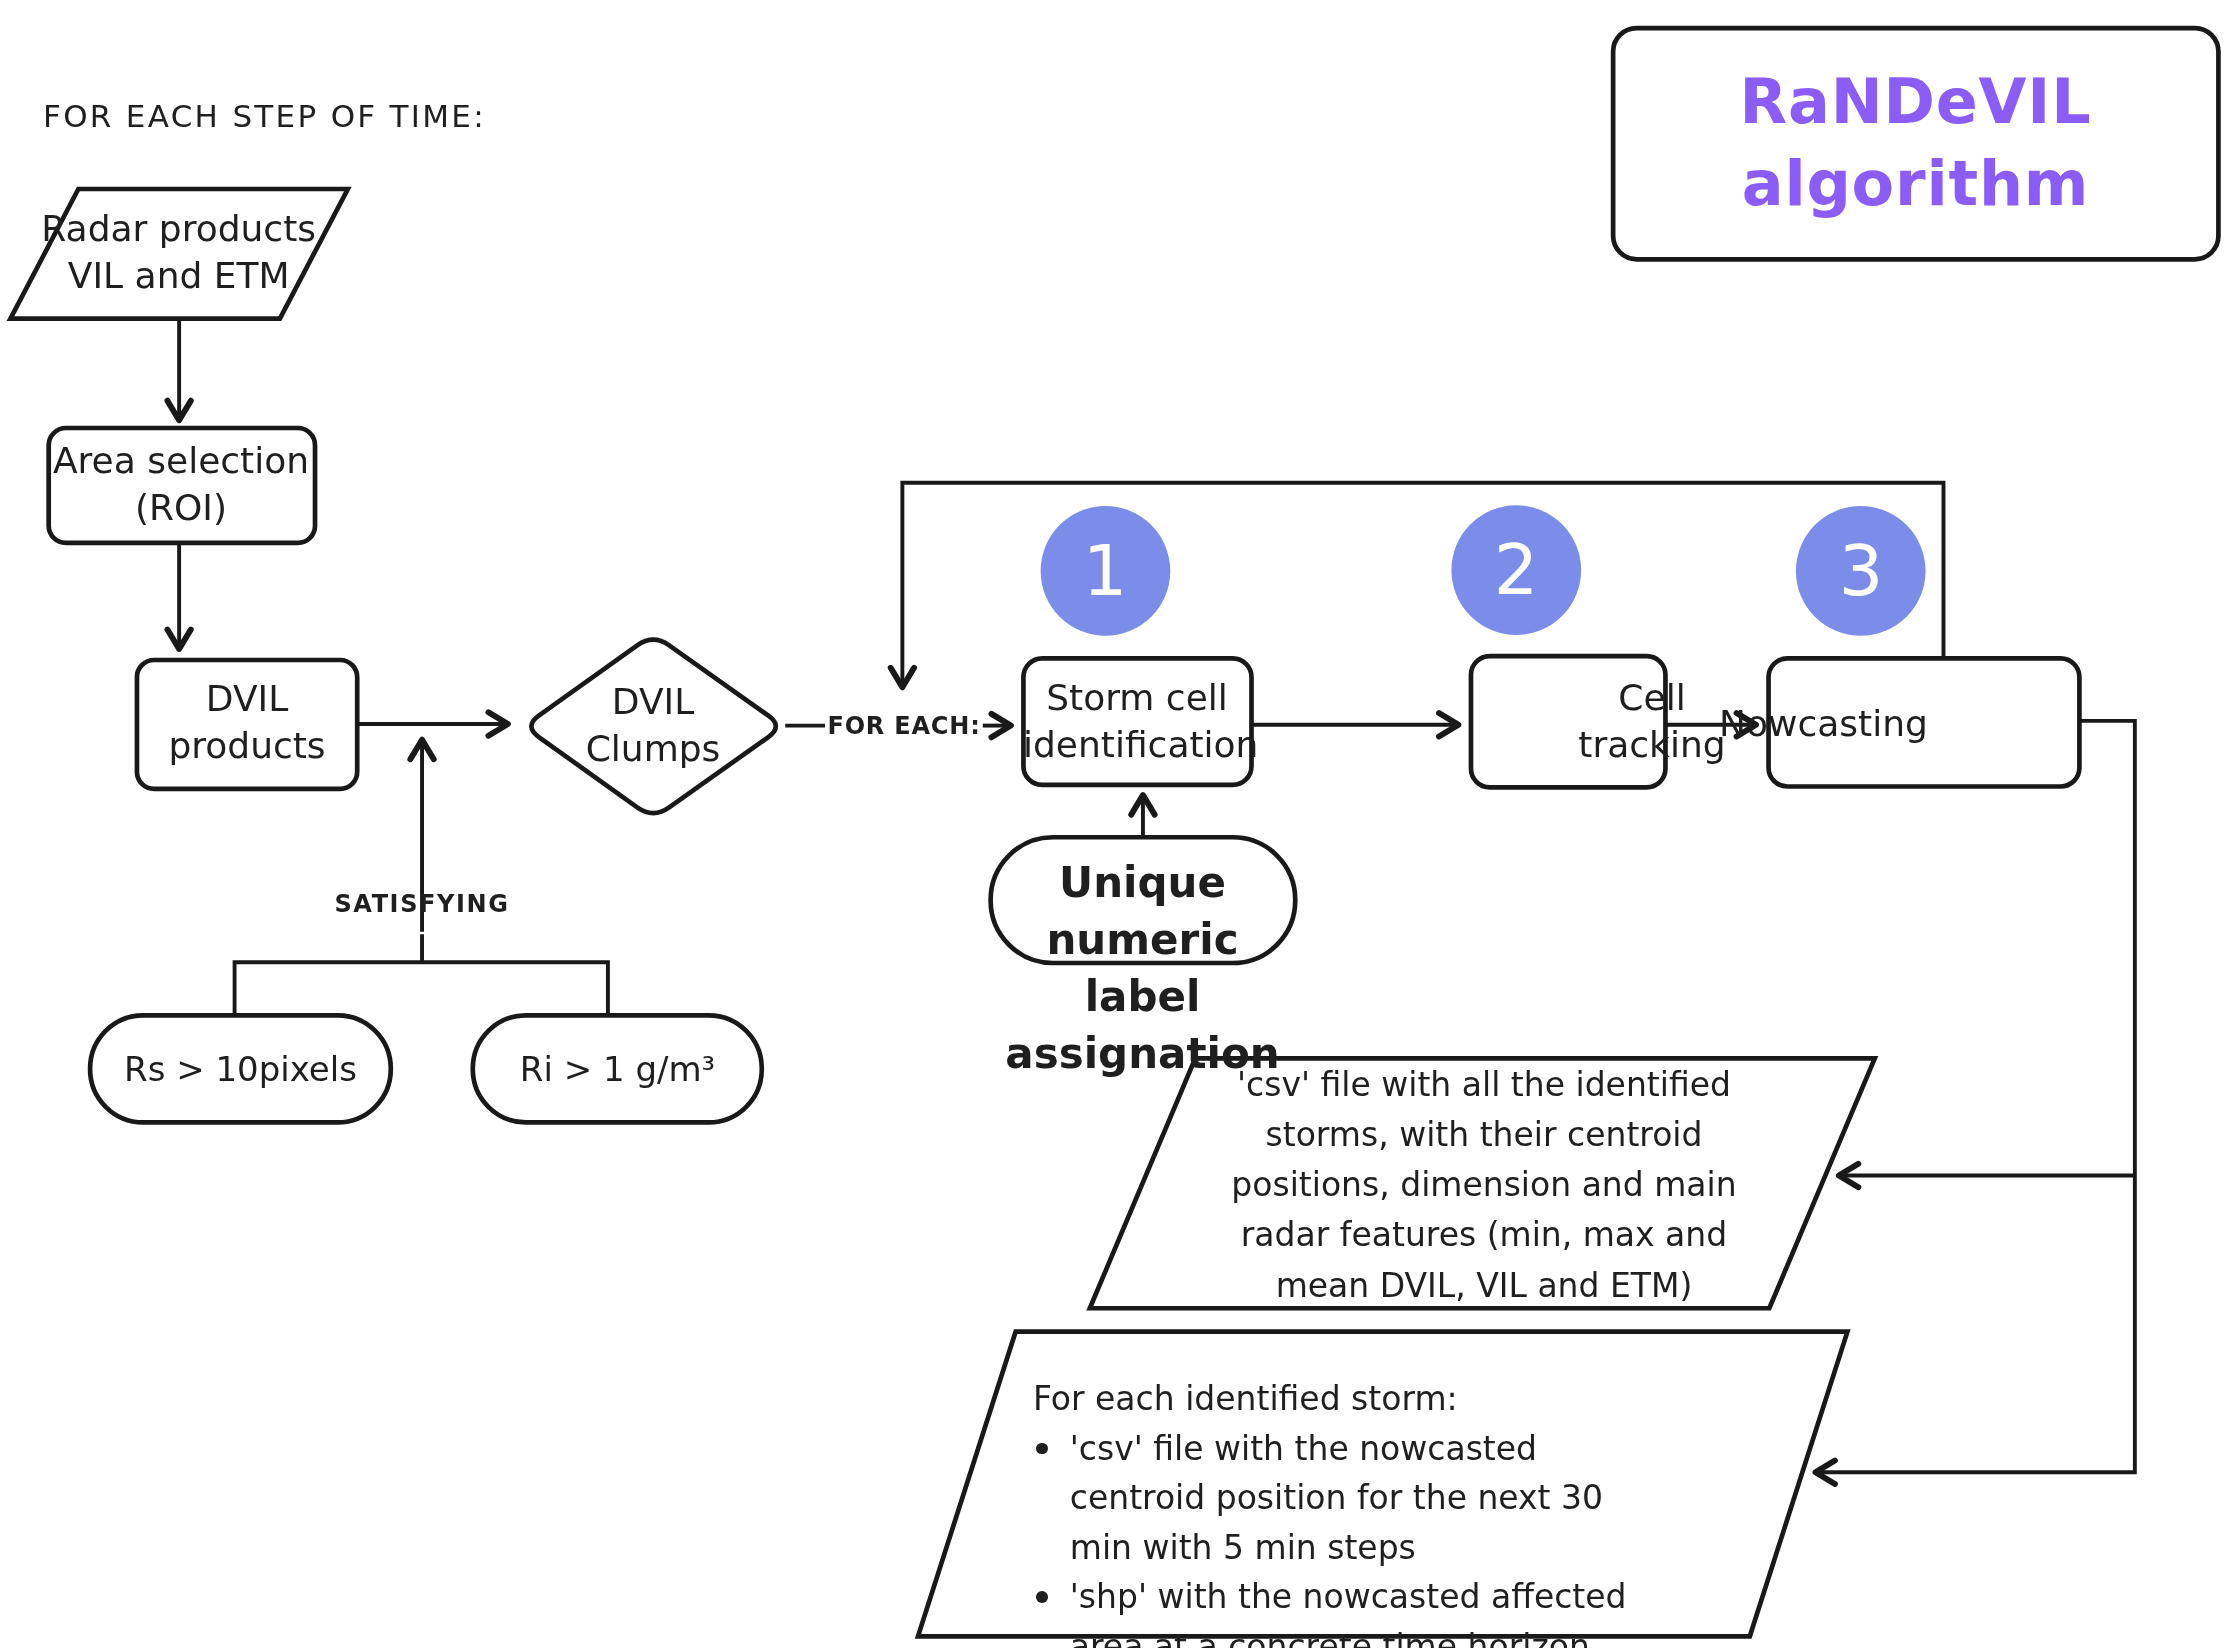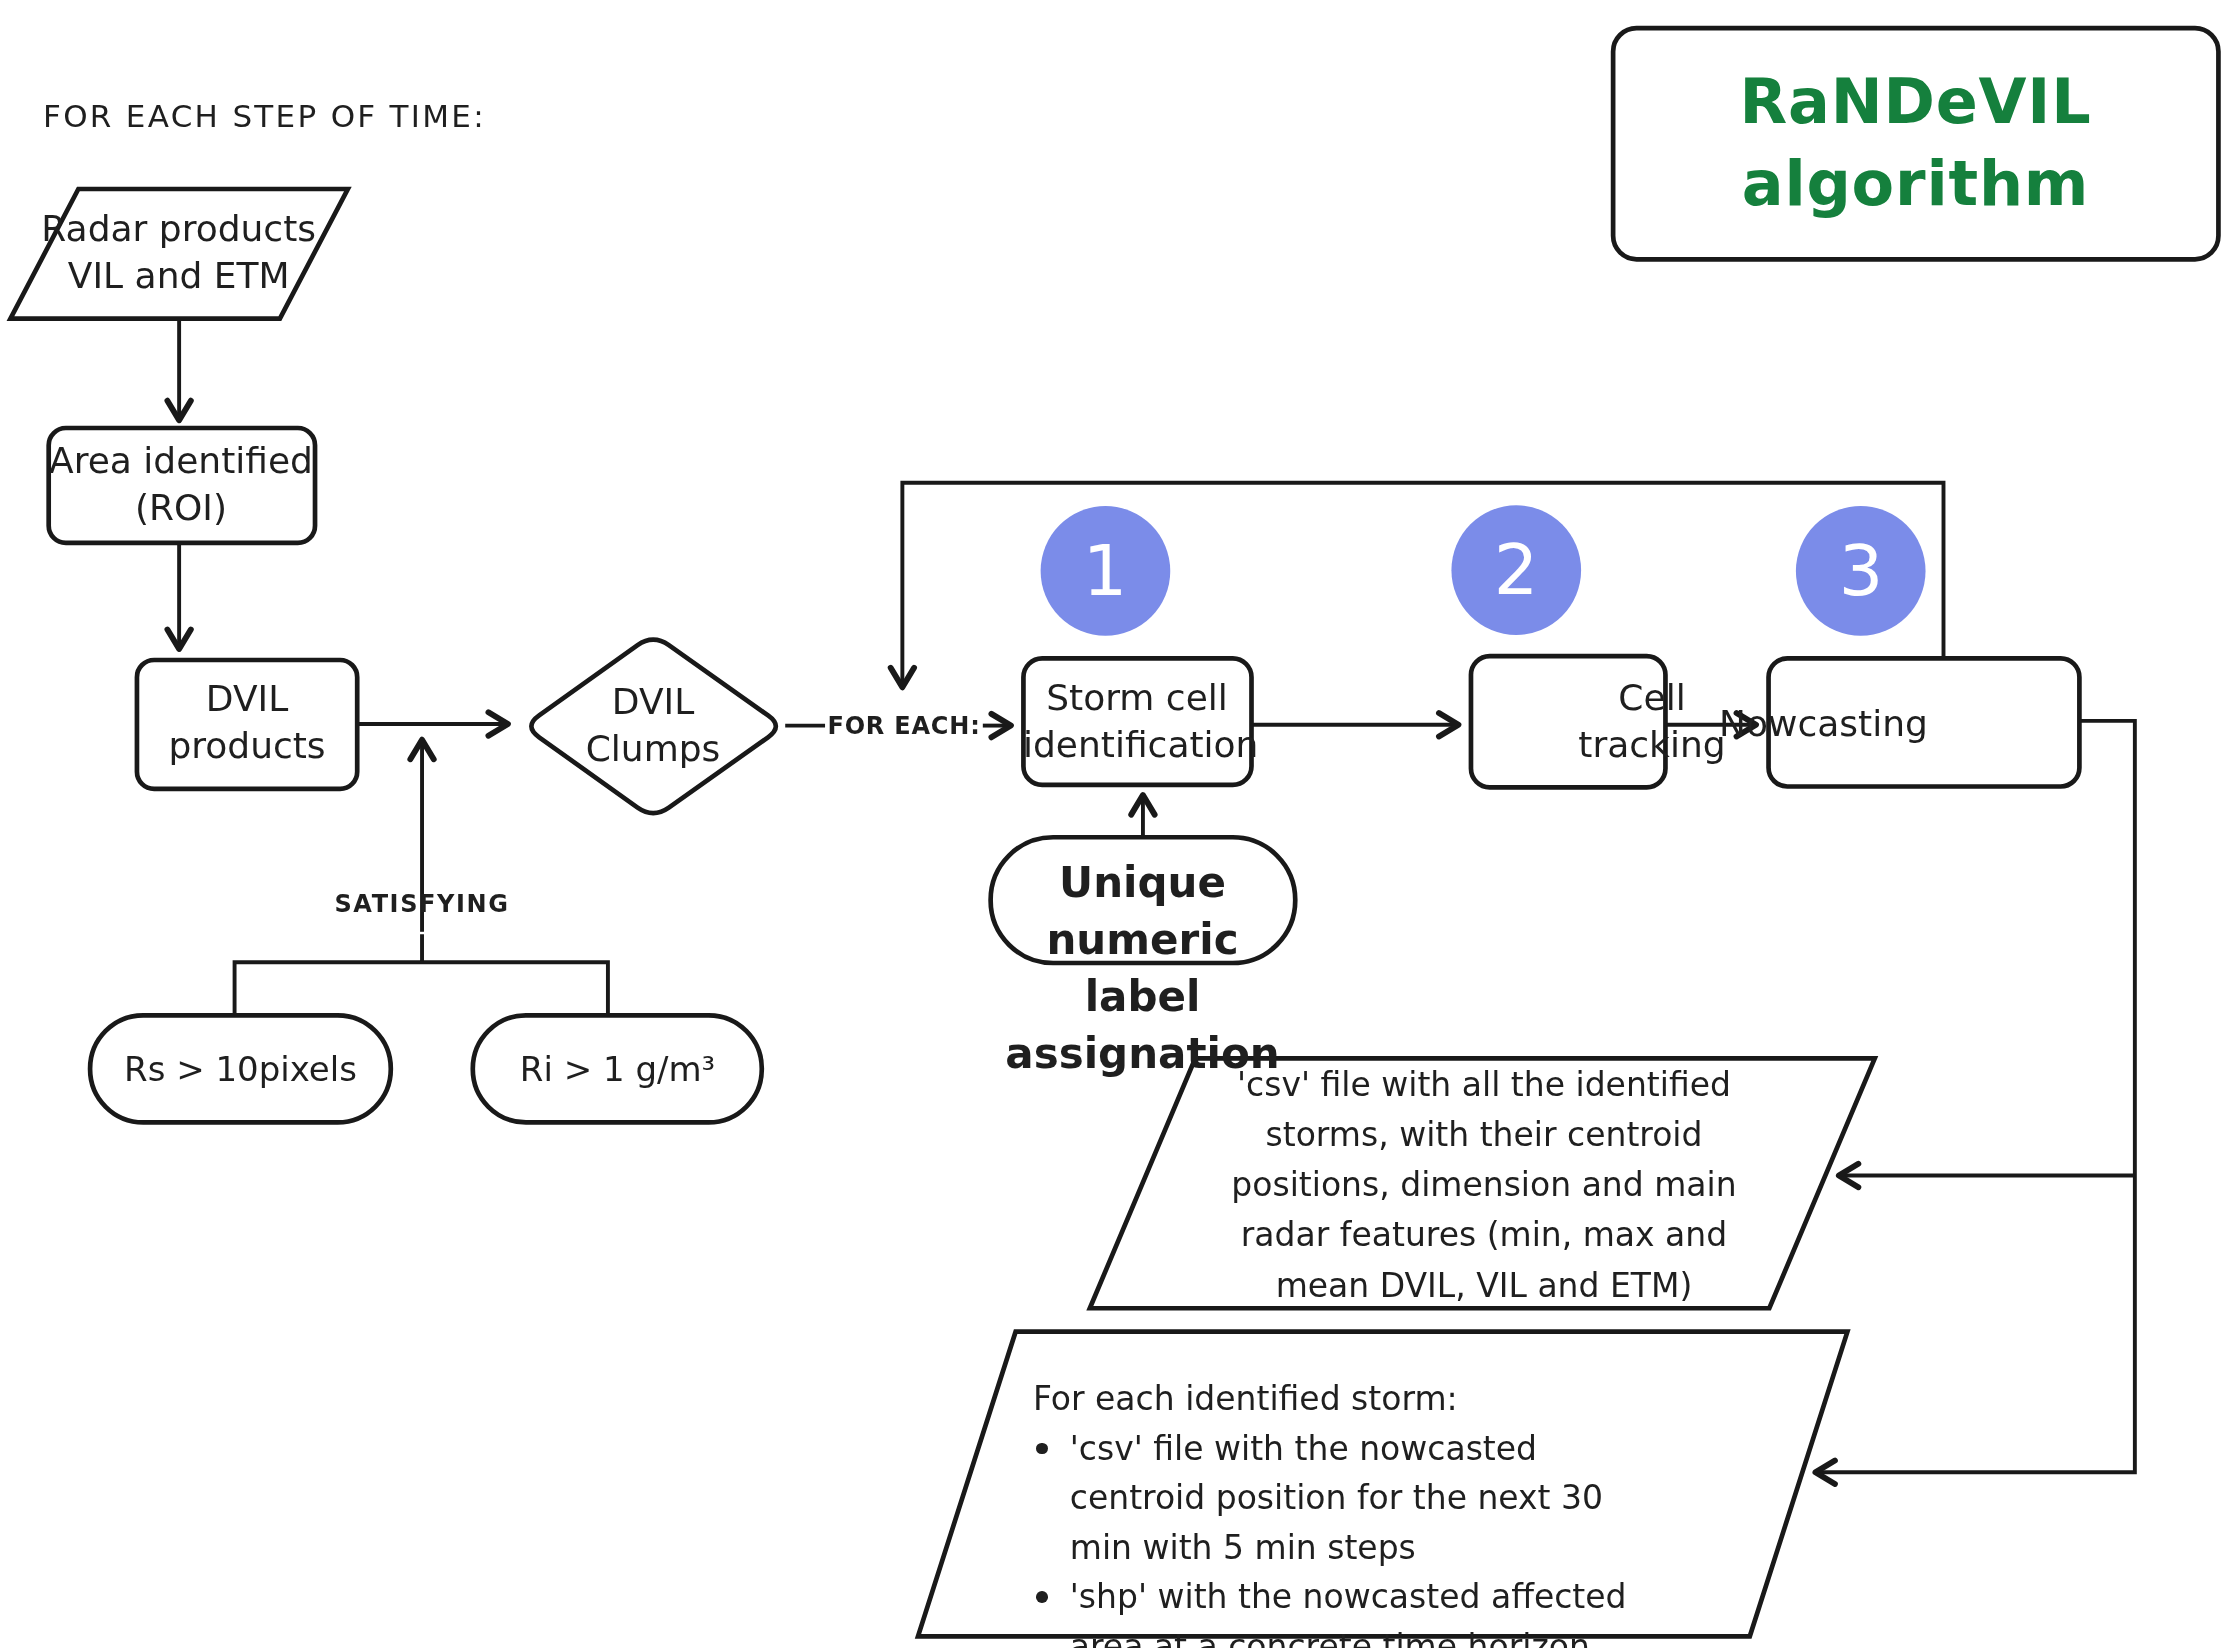--- a/index.html
+++ b/index.html
@@ -26,21 +26,21 @@
   .lbl{
     position:absolute;
     white-space:pre-line;
     text-align:center;
     line-height:1.3;
     font-size:36px;
     color:var(--text);
   }
   .lbl.small-caps{font-size:31px;letter-spacing:2.3px;text-align:left;line-height:1.2;}
   .lbl.bold-tag{font-size:24px;font-weight:700;letter-spacing:0.8px;line-height:1.25;}
-  .lbl.title{font-size:62px;font-weight:700;line-height:1.32;letter-spacing:0.8px;color:#15803d;}
+  .lbl.title{font-size:62px;font-weight:700;line-height:1.32;letter-spacing:0.8px;color:#8b5cf6;}
   .lbl.stepnum{font-size:70px;line-height:1;color:var(--step-number);}
   .lbl.pill-lbl{font-size:34px;line-height:1.3;}
   .lbl.unique-lbl{font-size:42px;line-height:1.36;font-weight:bold;}
   .lbl.para-text{font-size:33px;line-height:1.52;}
   .para2{
     position:absolute;
     font-size:33px;line-height:1.5;
     text-align:left;color:var(--text);
   }
   .para2 .p2-title{white-space:pre-line;}
@@ -98,21 +98,21 @@
   </svg>
 
   <div class="lbl small-caps" style="left:43px;top:98px;">FOR EACH STEP OF TIME:</div>
 
   <div class="lbl title" style="left:1613px;top:61px;width:605px;">RaNDeVIL
 algorithm</div>
 
   <div class="lbl" style="left:10.2px;top:206px;width:337px;">Radar products
 VIL and ETM</div>
 
-  <div class="lbl" style="left:48px;top:438px;width:266px;">Area identified
+  <div class="lbl" style="left:48px;top:438px;width:266px;">Area selection
 (ROI)</div>
 
   <div class="lbl" style="left:137px;top:676px;width:220px;">DVIL
 products</div>
 
   <div class="lbl" style="left:523px;top:679px;width:260px;">DVIL
 Clumps</div>
 
   <div class="lbl bold-tag" style="left:826px;top:711px;width:156px;">FOR EACH:</div>
 

